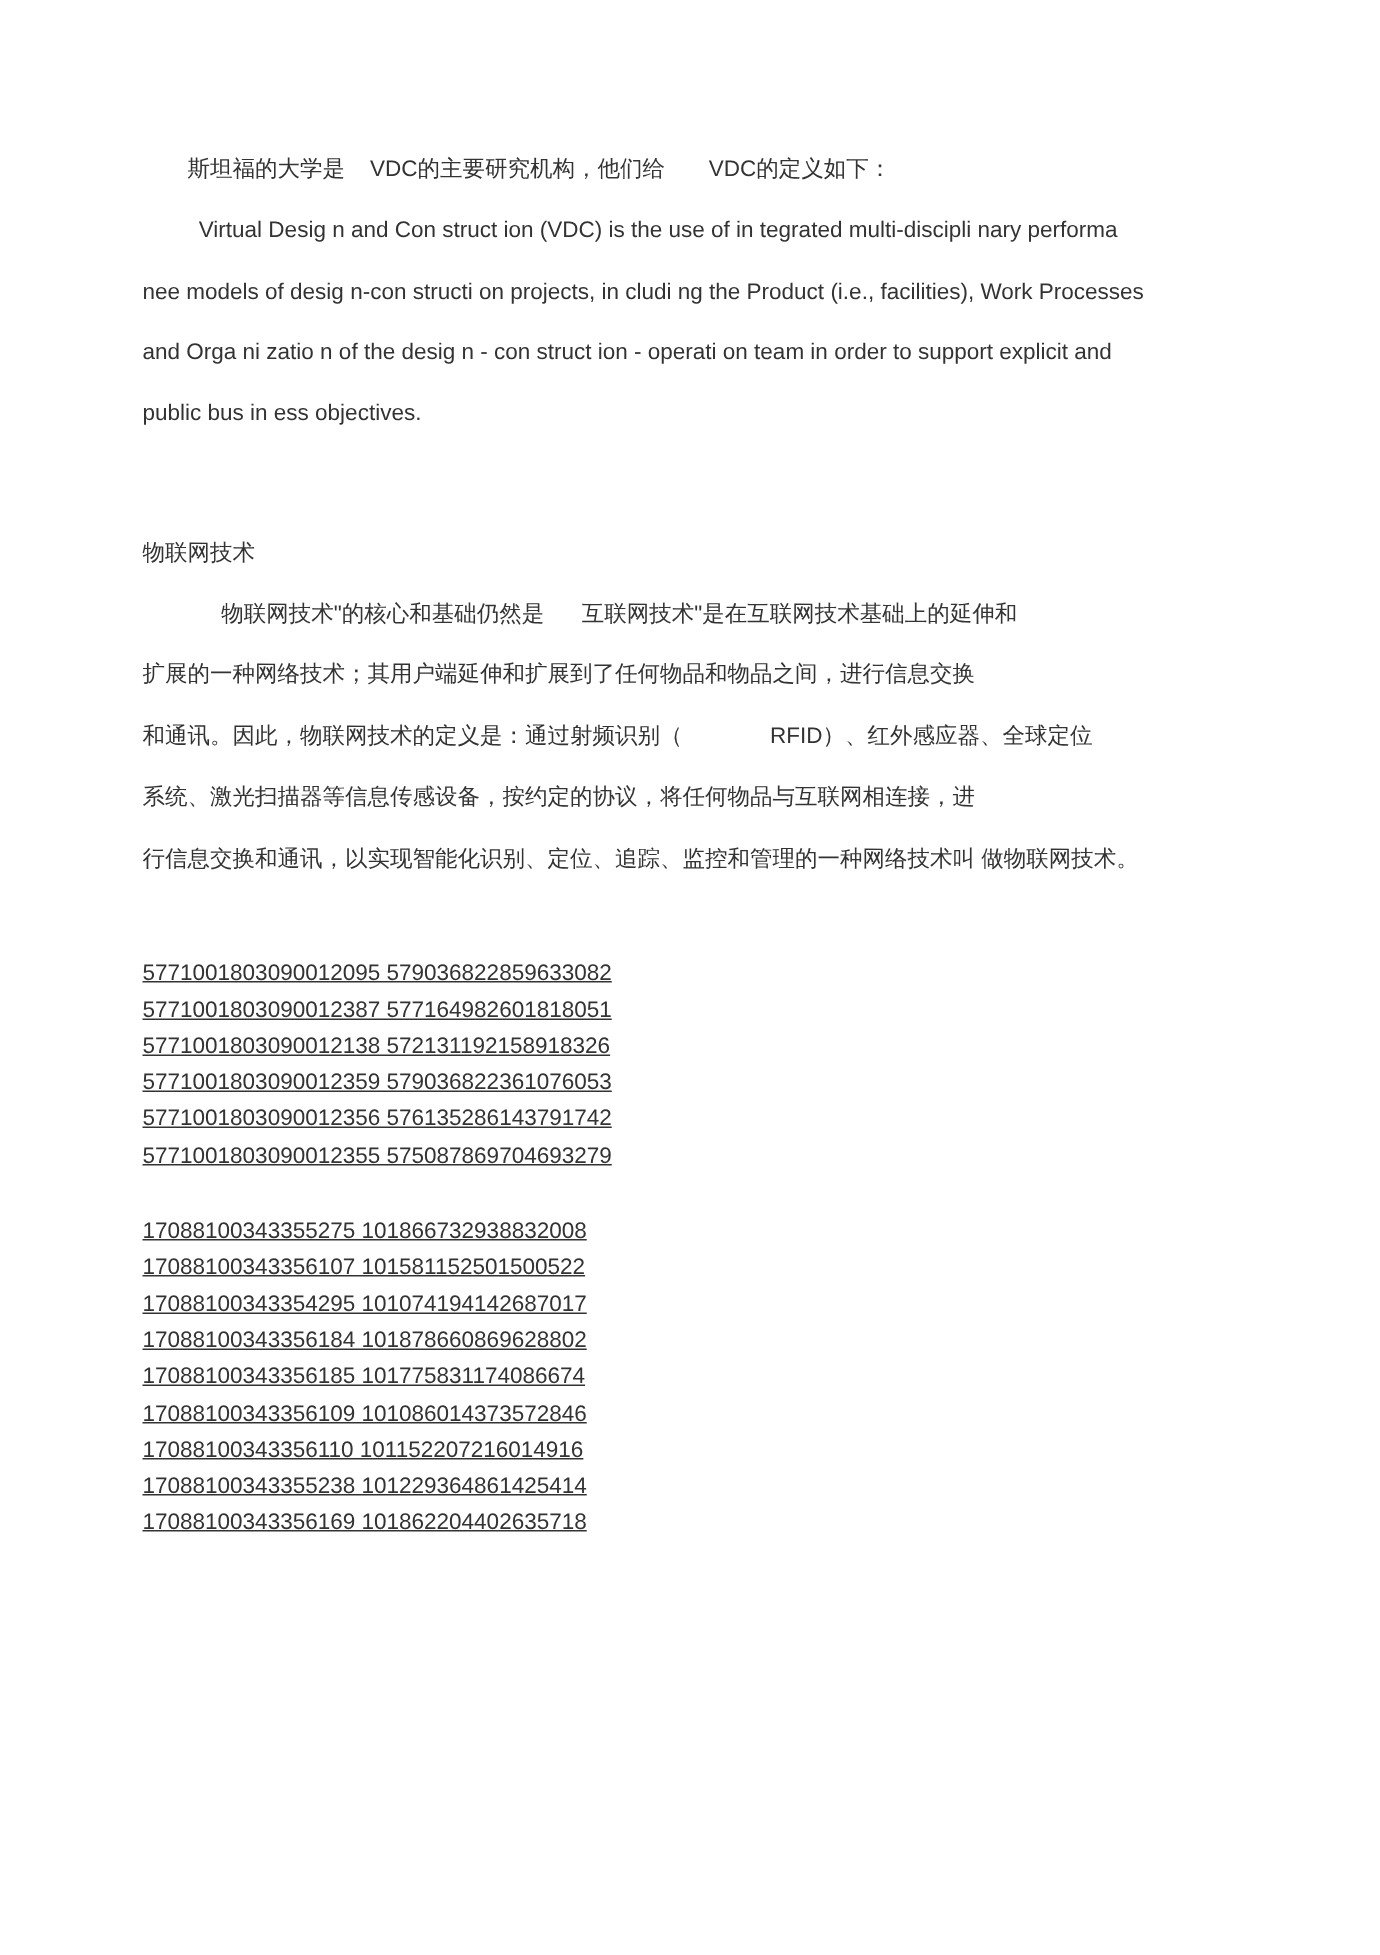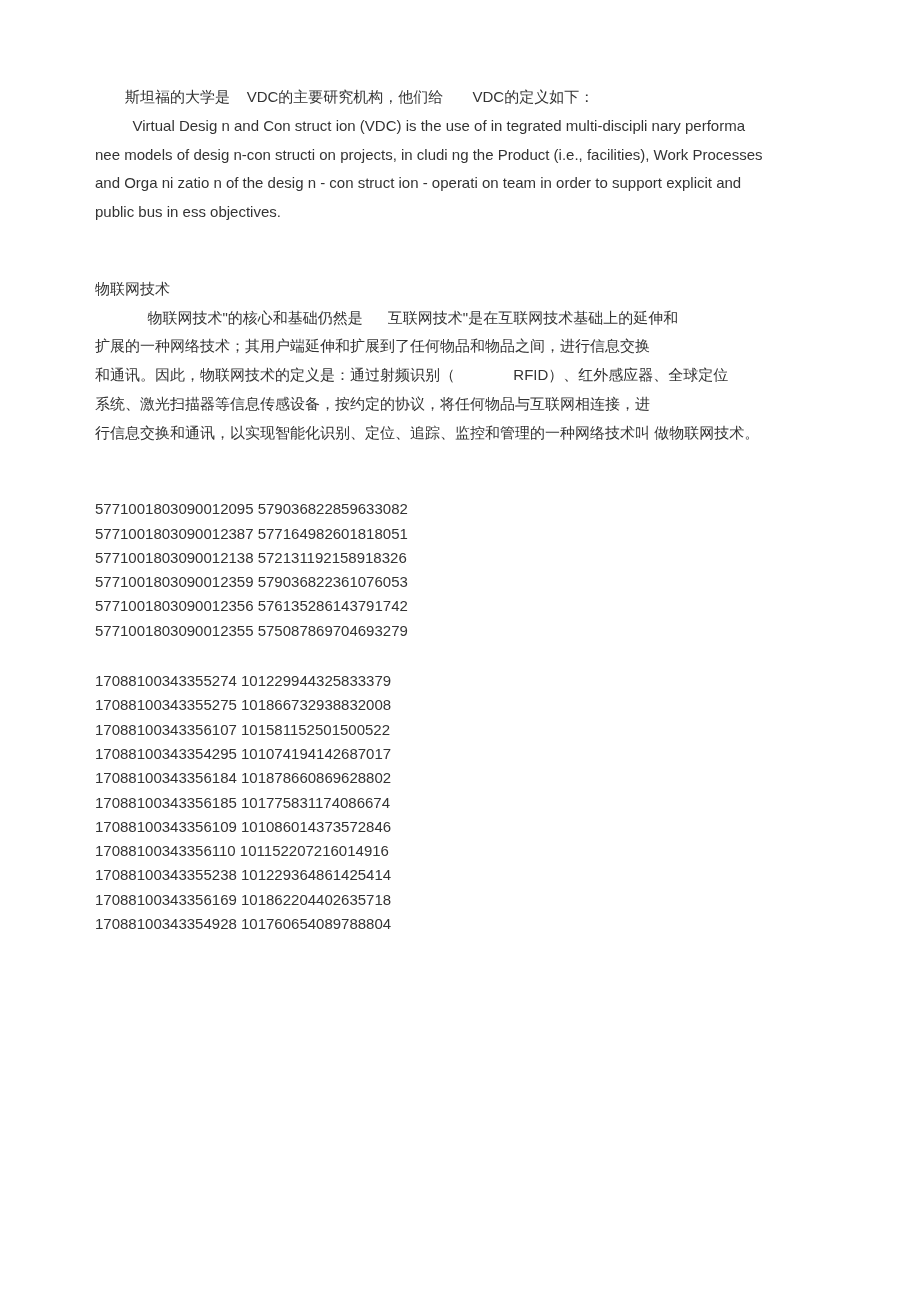--- a/index.html
+++ b/index.html
@@ -12,39 +12,41 @@
     height: 1303px;
     background: #ffffff;
     font-family: "SimSun", "Arial", sans-serif;
     font-size: 15px;
     color: #333333;
     padding: 85px 95px 0 95px;
     line-height: 1.65;
   }
   .para {
     margin-bottom: 4px;
+    margin-top: 16px;
   }
   .indent1 {
     text-indent: 2em;
   }
   .indent2 {
     text-indent: 2.5em;
   }
   .indent3 {
     text-indent: 3.5em;
   }
   .section-gap {
     height: 48px;
   }
   .medium-gap {
     height: 26px;
   }
   .mono-block {
     font-family: Arial, sans-serif;
     line-height: 1.62;
+    text-decoration: underline;
   }
   .mono-line {
     white-space: pre;
   }
   .english {
     font-family: Arial, sans-serif;
   }
 </style>
 </head>
 <body>
@@ -78,24 +80,22 @@
     <div class="mono-line">5771001803090012387 577164982601818051</div>
     <div class="mono-line">5771001803090012138 572131192158918326</div>
     <div class="mono-line">5771001803090012359 579036822361076053</div>
     <div class="mono-line">5771001803090012356 576135286143791742</div>
     <div class="mono-line">5771001803090012355 575087869704693279</div>
   </div>
 
 <div class="medium-gap"></div>
 
 <div class="mono-block" id="block2">
-    <div class="mono-line">17088100343355274 101229944325833379</div>
     <div class="mono-line">17088100343355275 101866732938832008</div>
     <div class="mono-line">17088100343356107 101581152501500522</div>
     <div class="mono-line">17088100343354295 101074194142687017</div>
     <div class="mono-line">17088100343356184 101878660869628802</div>
     <div class="mono-line">17088100343356185 101775831174086674</div>
     <div class="mono-line">17088100343356109 101086014373572846</div>
     <div class="mono-line">17088100343356110 101152207216014916</div>
     <div class="mono-line">17088100343355238 101229364861425414</div>
     <div class="mono-line">17088100343356169 101862204402635718</div>
-    <div class="mono-line">17088100343354928 101760654089788804</div>
   </div>
 
 </body></html>

